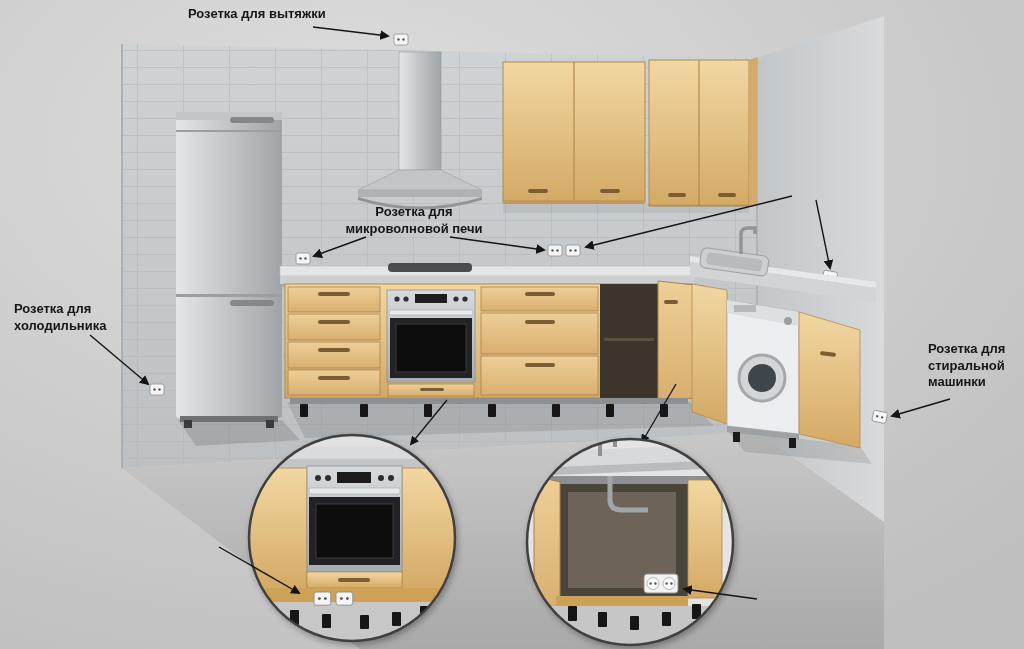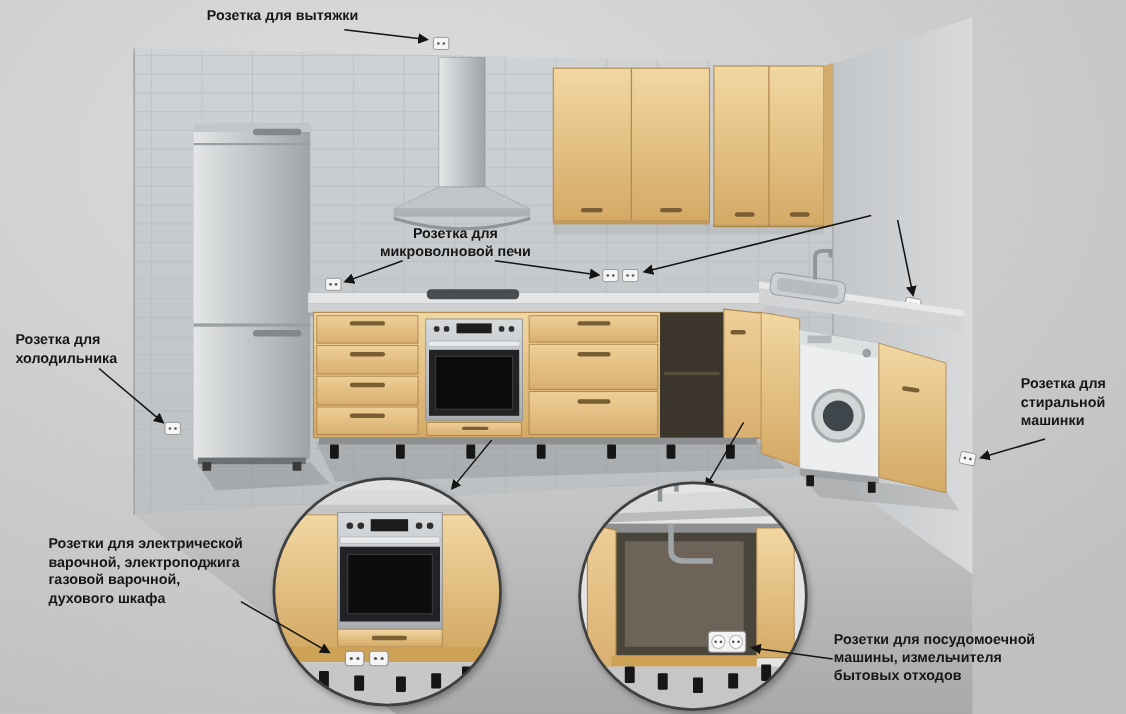--- a/index.html
+++ b/index.html
@@ -322,21 +322,14 @@
 </svg>
 
 <div class="label" style="left:188px;top:6px">Розетка для вытяжки</div>
 <div class="label center" style="left:340px;top:204px;width:148px">Розетка для
 микроволновой печи</div>
 <div class="label" style="left:14px;top:301px">Розетка для
 холодильника</div>
 <div class="label" style="left:928px;top:341px">Розетка для
 стиральной
 машинки</div>
-<div class="label" style="left:44px;top:486px">Розетки для электрической
-варочной, электроподжига
-газовой варочной,
-духового шкафа</div>
-<div class="label" style="left:758px;top:573px">Розетки для посудомоечной
-машины, измельчителя
-бытовых отходов</div>
 
 </div>
 
 </body></html>

